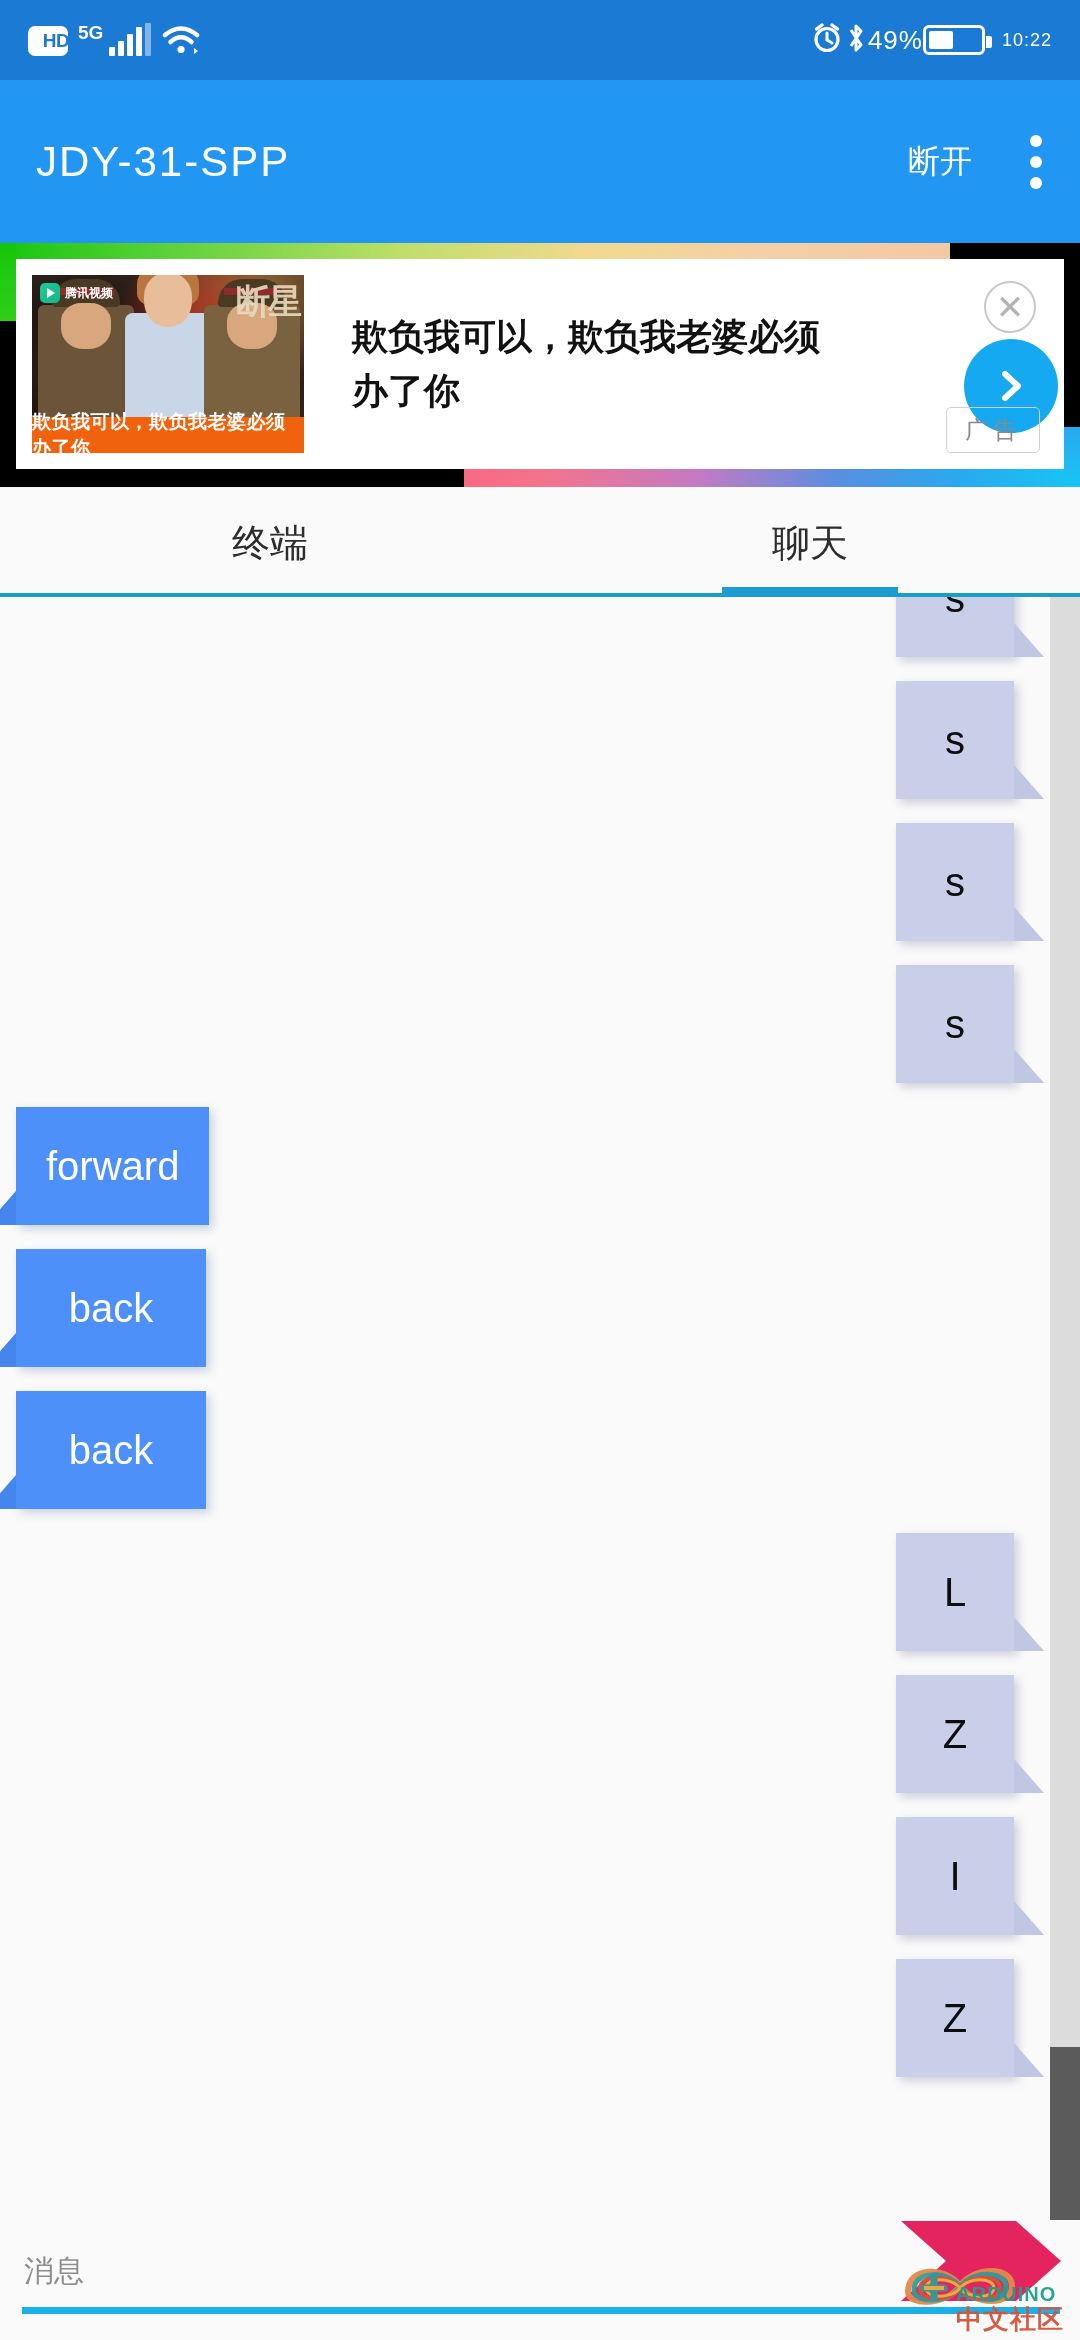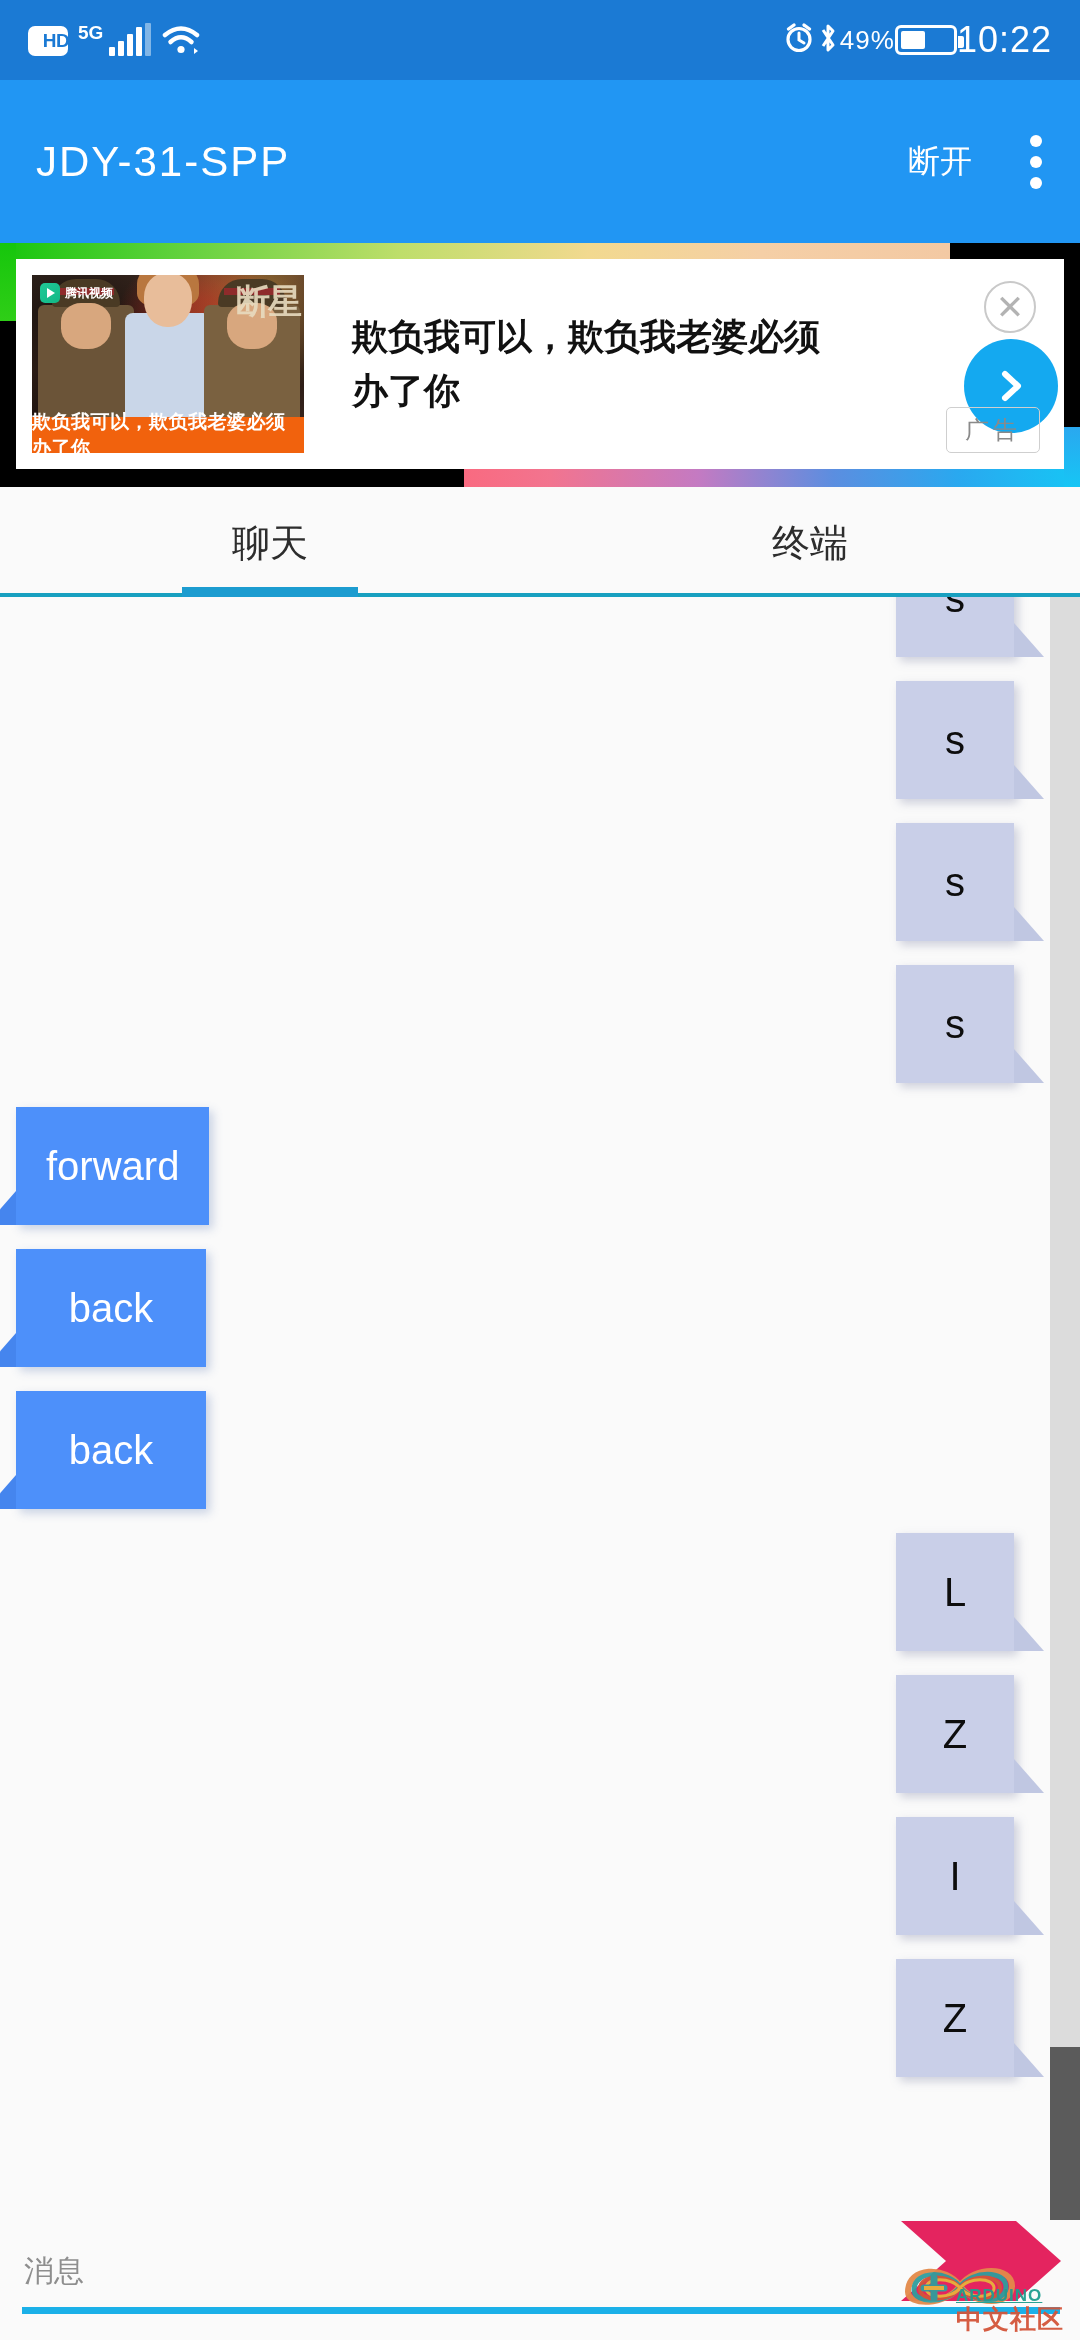--- a/index.html
+++ b/index.html
@@ -28,21 +28,21 @@
   .five-g{ font-size:19px; font-weight:bold; position:relative; top:-12px; margin-right:-4px;}
   .bars{ display:flex; align-items:flex-end; gap:3px; height:32px; }
   .bars i{ display:block; width:6px; background:#fff; border-radius:1px; }
   .bars i:nth-child(1){height:9px}
   .bars i:nth-child(2){height:15px}
   .bars i:nth-child(3){height:22px}
   .bars i:nth-child(4){height:29px}
   .bars i:nth-child(5){height:33px; background:rgba(255,255,255,.45)}
   .wifi{ width:40px; height:32px; }
   .pct{ font-size:26px; letter-spacing:1px; }
-  .clock{ font-size:36px; letter-spacing:1px; }
+  .clock{ font-size:18px; letter-spacing:1px;margin-left:17px; }
   .batt{
     width:62px;height:30px;border:3px solid #fff;border-radius:6px;position:relative;
     padding:3px;
   }
   .batt::after{content:"";position:absolute;right:-10px;top:8px;width:6px;height:12px;background:#fff;border-radius:0 2px 2px 0;}
   .batt i{display:block;height:100%;width:48%;background:#fff;border-radius:2px;}
 
   
   .appbar{
     height:163px; background:#2196f3; color:#fff;
@@ -204,21 +204,21 @@
   }
   .send-arrow{ position:absolute; right:14px; bottom:34px; width:170px;height:90px; }
 
   
   .watermark{
     position:absolute; right:10px; bottom:0px; width:180px; height:110px; opacity:.95;
   }
   .wm-text{
     position:absolute; right:6px; bottom:8px; text-align:left; line-height:1;
   }
-  .wm-text .en{ display:block; font-size:17px; font-weight:bold; color:#1f9e8f; letter-spacing:1px;text-decoration:underline;}
+  .wm-text .en{ display:block; font-size:20px; font-weight:bold; color:#1f9e8f; letter-spacing:1px;}
   .wm-text .cn{ display:block; font-size:26px; font-weight:bold; color:#d4553a; letter-spacing:1px; margin-top:2px;}
 </style>
 </head>
 <body>
 
 <div class="statusbar">
   <div class="sb-left">
     <span class="hd-box">HD</span>
     <span class="five-g">5G</span>
     <span class="bars">
@@ -308,22 +308,22 @@
         <svg viewBox="0 0 40 40">
             <path d="M14 8 L27 20 L14 32" stroke="#fff" stroke-width="6" fill="none" stroke-linecap="round" stroke-linejoin="round"></path>
           </svg>
       </div>
       <div class="ad-badge">广告</div>
     </div>
   </div>
 </div>
 
 <div class="tabs">
+  <div class="tab">终端</div>
   <div class="tab active">聊天</div>
-  <div class="tab">终端</div>
 </div>
 
 <div class="chat">
   <div class="msgs" id="msgs">
       <div class="row in">
         <div class="bubble in">s</div>
       </div>
       <div class="row in">
         <div class="bubble in">s</div>
       </div>

